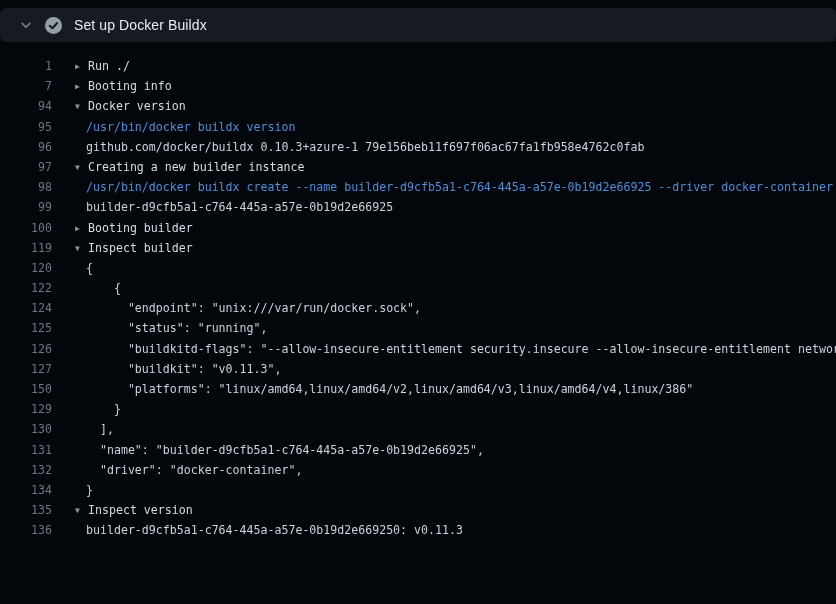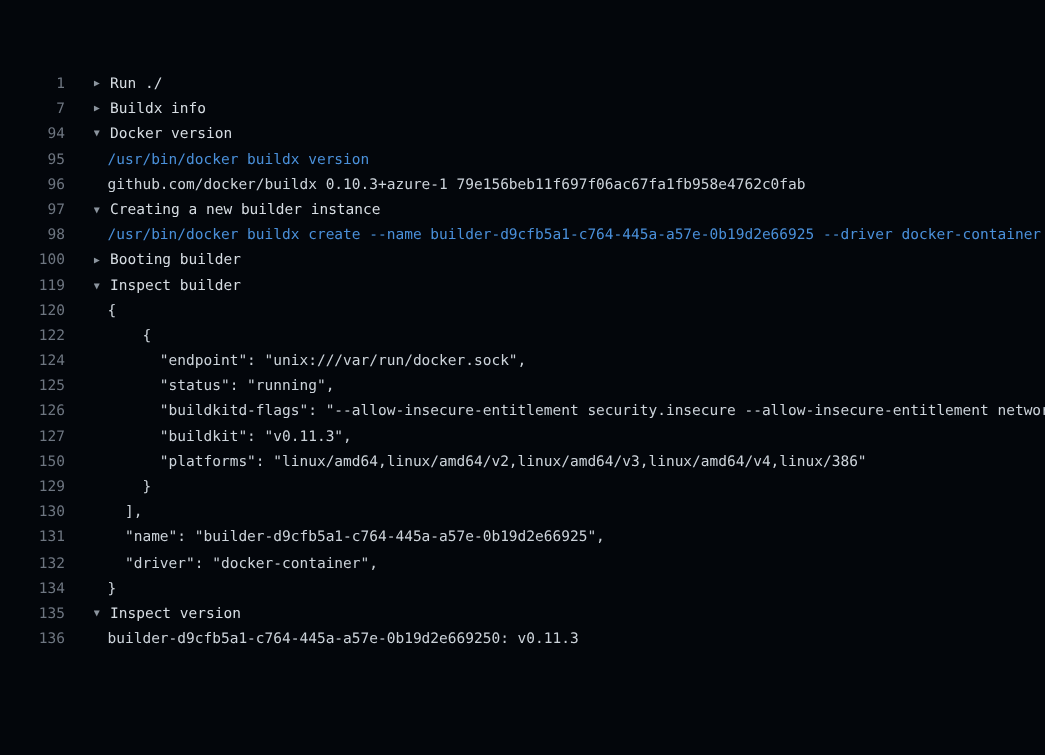--- a/index.html
+++ b/index.html
@@ -79,29 +79,44 @@
     font-size: 8px;
     color: #8b949e;
     vertical-align: 1px;
   }
 </style>
 </head>
 <body>
 
 <div class="viewport">
 
+  <div class="step-header">
+    <span class="chevron-wrap">
+      <svg width="14" height="14" viewBox="0 0 16 16">
+        <path d="M3.5 6 L8 10.5 L12.5 6" fill="none" stroke="#768390" stroke-width="1.8" stroke-linecap="round" stroke-linejoin="round"></path>
+      </svg>
+    </span>
+    <span class="status-wrap">
+      <svg width="17" height="17" viewBox="0 0 16 16">
+        <circle cx="8" cy="8" r="8" fill="#969fa8"></circle>
+        <path d="M4.5 8.2 L7 10.6 L11.5 5.6" fill="none" stroke="#161b22" stroke-width="1.9" stroke-linecap="round" stroke-linejoin="round"></path>
+      </svg>
+    </span>
+    <span class="step-title">Set up Docker Buildx</span>
+  </div>
 
   <div class="log" id="log-rows">
       <div class="row"><a class="num">1</a><div class="content group"><span class="tri">▶</span><span>Run ./</span></div></div>
-      <div class="row"><a class="num">7</a><div class="content group"><span class="tri">▶</span><span>Buildx info</span></div></div>
+      <div class="row"><a class="num">7</a><div class="content group"><span class="tri">▶</span><span>Booting info</span></div></div>
       <div class="row"><a class="num">94</a><div class="content group"><span class="tri">▼</span><span>Docker version</span></div></div>
       <div class="row"><a class="num">95</a><div class="content cmd">/usr/bin/docker buildx version</div></div>
       <div class="row"><a class="num">96</a><div class="content out">github.com/docker/buildx 0.10.3+azure-1 79e156beb11f697f06ac67fa1fb958e4762c0fab</div></div>
       <div class="row"><a class="num">97</a><div class="content group"><span class="tri">▼</span><span>Creating a new builder instance</span></div></div>
       <div class="row"><a class="num">98</a><div class="content cmd">/usr/bin/docker buildx create --name builder-d9cfb5a1-c764-445a-a57e-0b19d2e66925 --driver docker-container --buildkitd-flags --allow-insecure-entitlement security.insecure --allow-insecure-entitlement network.host --use</div></div>
+      <div class="row"><a class="num">99</a><div class="content out">builder-d9cfb5a1-c764-445a-a57e-0b19d2e66925</div></div>
       <div class="row"><a class="num">100</a><div class="content group"><span class="tri">▶</span><span>Booting builder</span></div></div>
       <div class="row"><a class="num">119</a><div class="content group"><span class="tri">▼</span><span>Inspect builder</span></div></div>
       <div class="row"><a class="num">120</a><div class="content out">{</div></div>
       <div class="row"><a class="num">122</a><div class="content out">    {</div></div>
       <div class="row"><a class="num">124</a><div class="content out">      "endpoint": "unix:///var/run/docker.sock",</div></div>
       <div class="row"><a class="num">125</a><div class="content out">      "status": "running",</div></div>
       <div class="row"><a class="num">126</a><div class="content out">      "buildkitd-flags": "--allow-insecure-entitlement security.insecure --allow-insecure-entitlement network.host",</div></div>
       <div class="row"><a class="num">127</a><div class="content out">      "buildkit": "v0.11.3",</div></div>
       <div class="row"><a class="num">150</a><div class="content out">      "platforms": "linux/amd64,linux/amd64/v2,linux/amd64/v3,linux/amd64/v4,linux/386"</div></div>
       <div class="row"><a class="num">129</a><div class="content out">    }</div></div>

